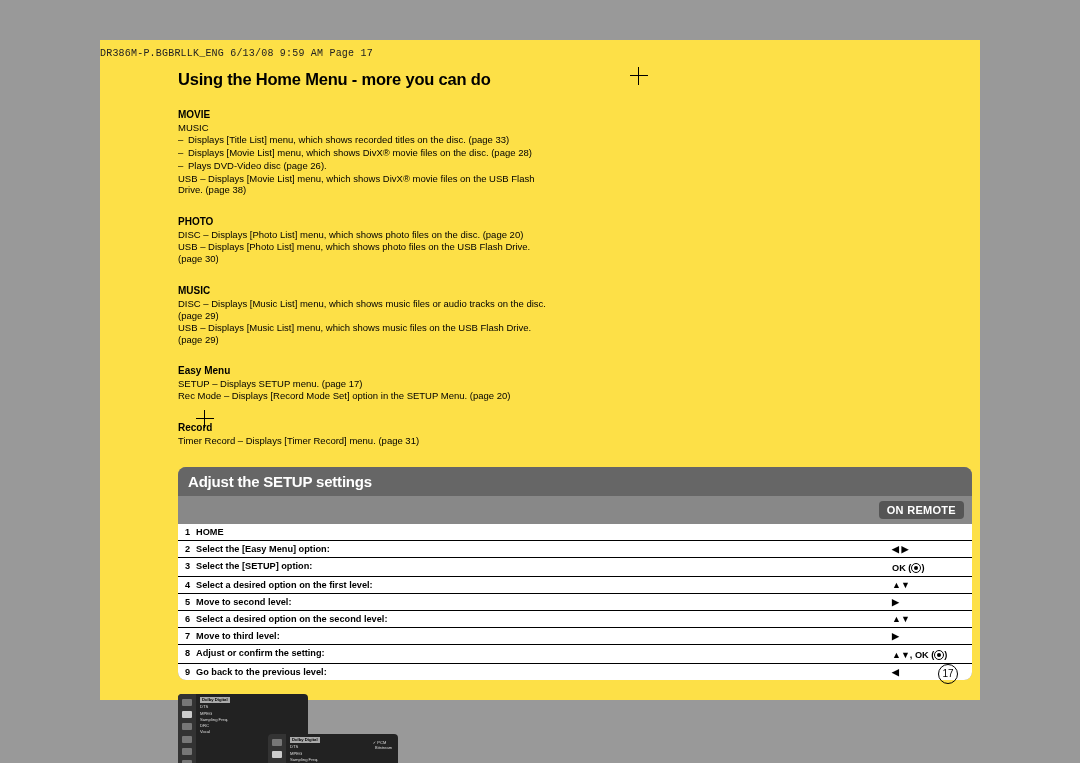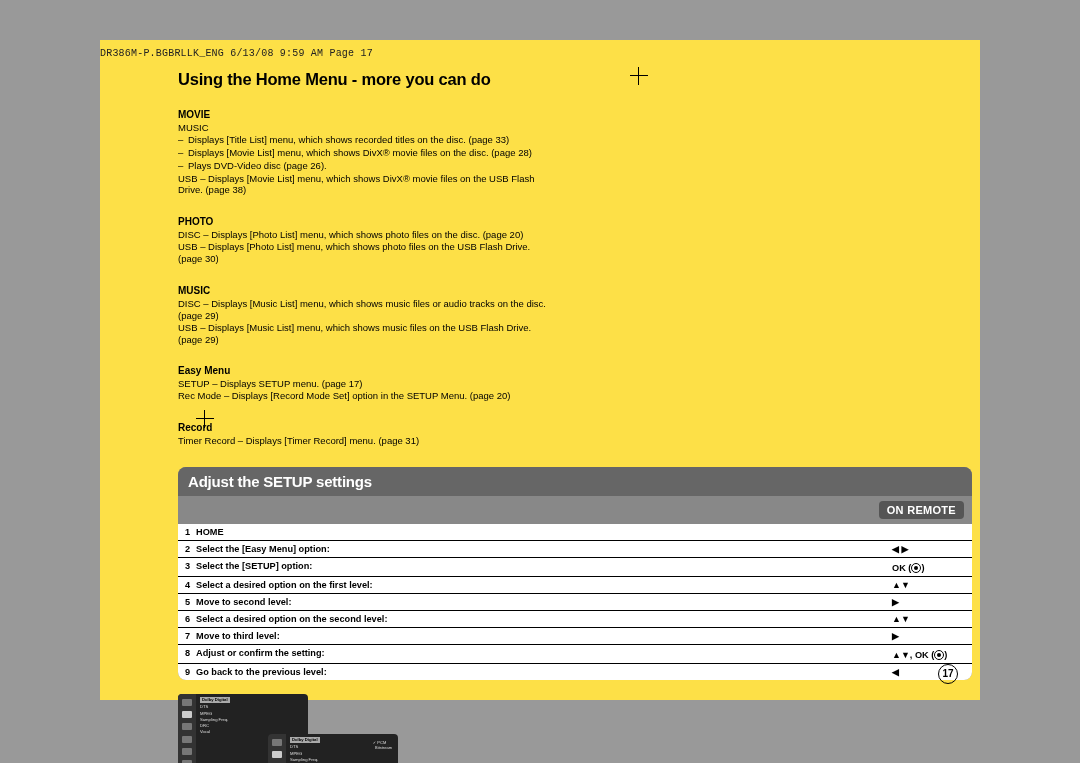--- a/index.html
+++ b/index.html
@@ -187,21 +187,21 @@
 
   .page-num {
     position: absolute;
     bottom: 16px;
     right: 22px;
     width: 20px; height: 20px;
     border: 1.3px solid #000;
     border-radius: 50%;
     text-align: center;
     line-height: 18px;
-    font-weight: bold;
+    font-weight: normal;
     font-size: 10px;
   }
 </style>
 </head>
 <body>
 
 <div class="page">
   <div class="print-header">DR386M-P.BGBRLLK_ENG  6/13/08  9:59 AM  Page 17</div>
   <div class="cross cross-top"></div>
   <div class="cross cross-left"></div>

